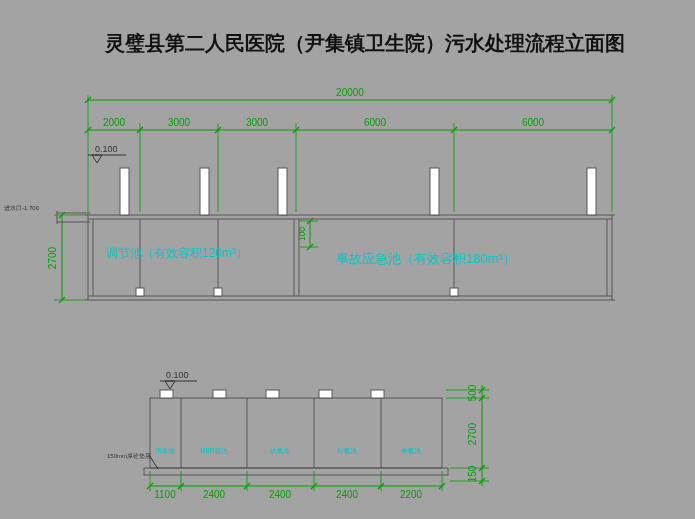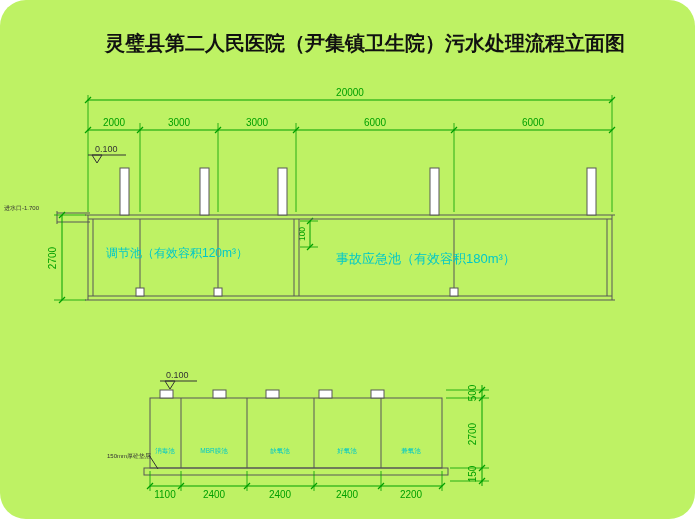--- a/index.html
+++ b/index.html
@@ -1,16 +1,16 @@
 <!DOCTYPE html>
 <html><head>
 <meta charset="utf-8">
 <style>
   html,body{margin:0;padding:0;background:#ffffff;}
-  .page{width:695px;height:519px;position:relative;background:#bef264;overflow:hidden;border-radius:26px;}
+  .page{width:695px;height:519px;position:relative;background:#a3a3a3;overflow:hidden;}
   svg{display:block;}
   
   .dimline{stroke:#00a000;stroke-width:1;fill:none;}
   .ext{stroke:#00a000;stroke-width:0.8;fill:none;}
   .tick{stroke:#00a000;stroke-width:1.2;fill:none;}
   text.dim{fill:#00a000;font:10px "Liberation Sans",sans-serif;}
   text.dim-sm{fill:#00a000;font:8.5px "Liberation Sans",sans-serif;}
   
   .wall{stroke:#565656;stroke-width:1;fill:none;}
   .wallfill{stroke:#565656;stroke-width:1;fill:#ffffff;}

